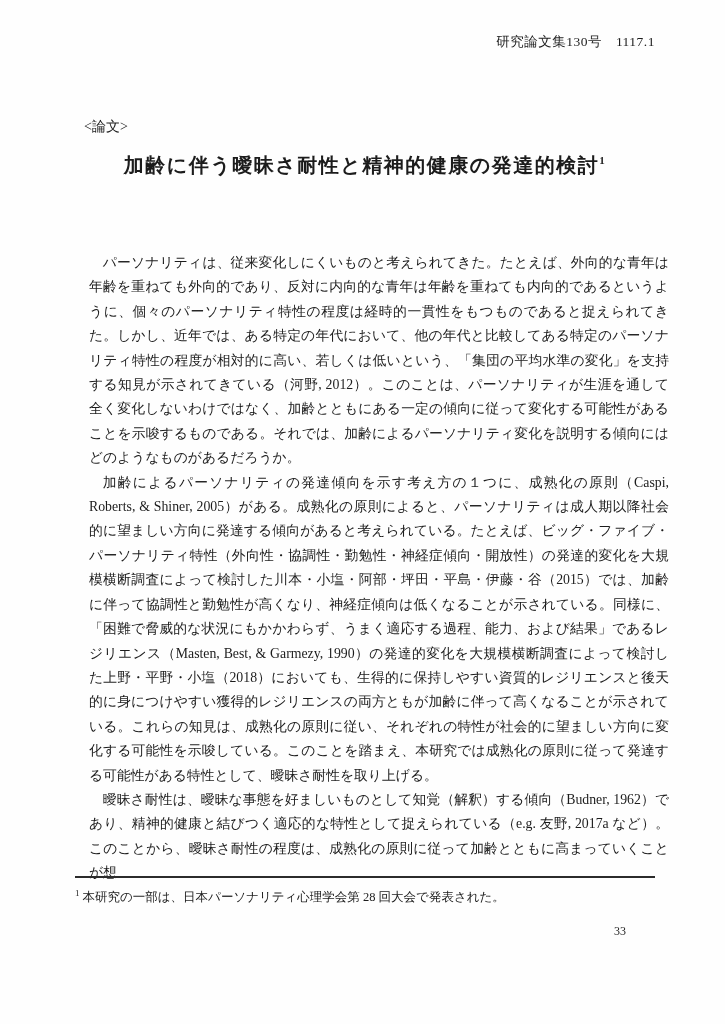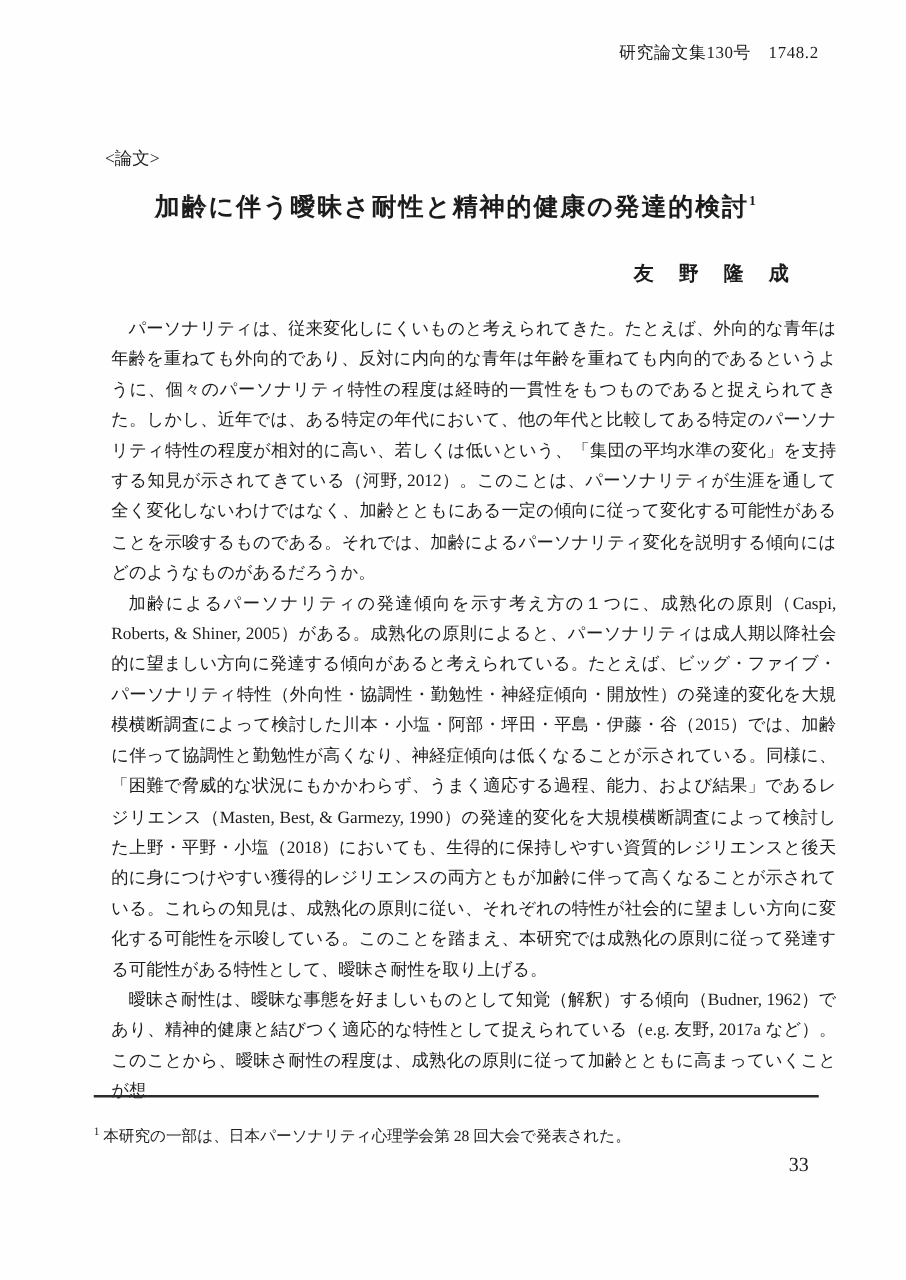--- a/index.html
+++ b/index.html
@@ -76,47 +76,44 @@
     height: 0;
     border-top: 2px solid #2b2b2b;
   }
   .footnote {
     position: absolute;
     top: 884px;
     left: 75px;
     width: 580px;
     font-size: 12.5px;
     line-height: 19px;
-    margin-top: 12px;
   }
   .footnote sup {
     font-size: 9px;
     margin-right: 3px;
   }
   .page-number {
     position: absolute;
     top: 924px;
     left: 614px;
     width: 50px;
-    text-align: center;
-    font-size: 16px;
+    font-size: 12px;
   }
 </style>
 </head>
 <body>
 
 <div class="page">
 
-  <div class="journal-header">研究論文集130号　1748.2</div>
+  <div class="journal-header">研究論文集130号　1117.1</div>
 
   <div class="article-label">&lt;論文&gt;</div>
 
   <div class="paper-title"><span>加齢に伴う曖昧さ耐性と精神的健康の発達的検討</span><sup>1</sup></div>
 
-  <div class="author-name">友　野　隆　成</div>
 
   <div class="body-text">
     <p>パーソナリティは、従来変化しにくいものと考えられてきた。たとえば、外向的な青年は年齢を重ねても外向的であり、反対に内向的な青年は年齢を重ねても内向的であるというように、個々のパーソナリティ特性の程度は経時的一貫性をもつものであると捉えられてきた。しかし、近年では、ある特定の年代において、他の年代と比較してある特定のパーソナリティ特性の程度が相対的に高い、若しくは低いという、「集団の平均水準の変化」を支持する知見が示されてきている（河野, 2012）。このことは、パーソナリティが生涯を通して全く変化しないわけではなく、加齢とともにある一定の傾向に従って変化する可能性があることを示唆するものである。それでは、加齢によるパーソナリティ変化を説明する傾向にはどのようなものがあるだろうか。</p>
     <p>加齢によるパーソナリティの発達傾向を示す考え方の１つに、成熟化の原則（Caspi, Roberts, &amp; Shiner, 2005）がある。成熟化の原則によると、パーソナリティは成人期以降社会的に望ましい方向に発達する傾向があると考えられている。たとえば、ビッグ・ファイブ・パーソナリティ特性（外向性・協調性・勤勉性・神経症傾向・開放性）の発達的変化を大規模横断調査によって検討した川本・小塩・阿部・坪田・平島・伊藤・谷（2015）では、加齢に伴って協調性と勤勉性が高くなり、神経症傾向は低くなることが示されている。同様に、「困難で脅威的な状況にもかかわらず、うまく適応する過程、能力、および結果」であるレジリエンス（Masten, Best, &amp; Garmezy, 1990）の発達的変化を大規模横断調査によって検討した上野・平野・小塩（2018）においても、生得的に保持しやすい資質的レジリエンスと後天的に身につけやすい獲得的レジリエンスの両方ともが加齢に伴って高くなることが示されている。これらの知見は、成熟化の原則に従い、それぞれの特性が社会的に望ましい方向に変化する可能性を示唆している。このことを踏まえ、本研究では成熟化の原則に従って発達する可能性がある特性として、曖昧さ耐性を取り上げる。</p>
     <p>曖昧さ耐性は、曖昧な事態を好ましいものとして知覚（解釈）する傾向（Budner, 1962）であり、精神的健康と結びつく適応的な特性として捉えられている（e.g. 友野, 2017a など）。このことから、曖昧さ耐性の程度は、成熟化の原則に従って加齢とともに高まっていくことが想</p>
   </div>
 
   <div class="footnote-rule"></div>
 
   <div class="footnote"><sup>1</sup><span>本研究の一部は、日本パーソナリティ心理学会第 28 回大会で発表された。</span></div>

